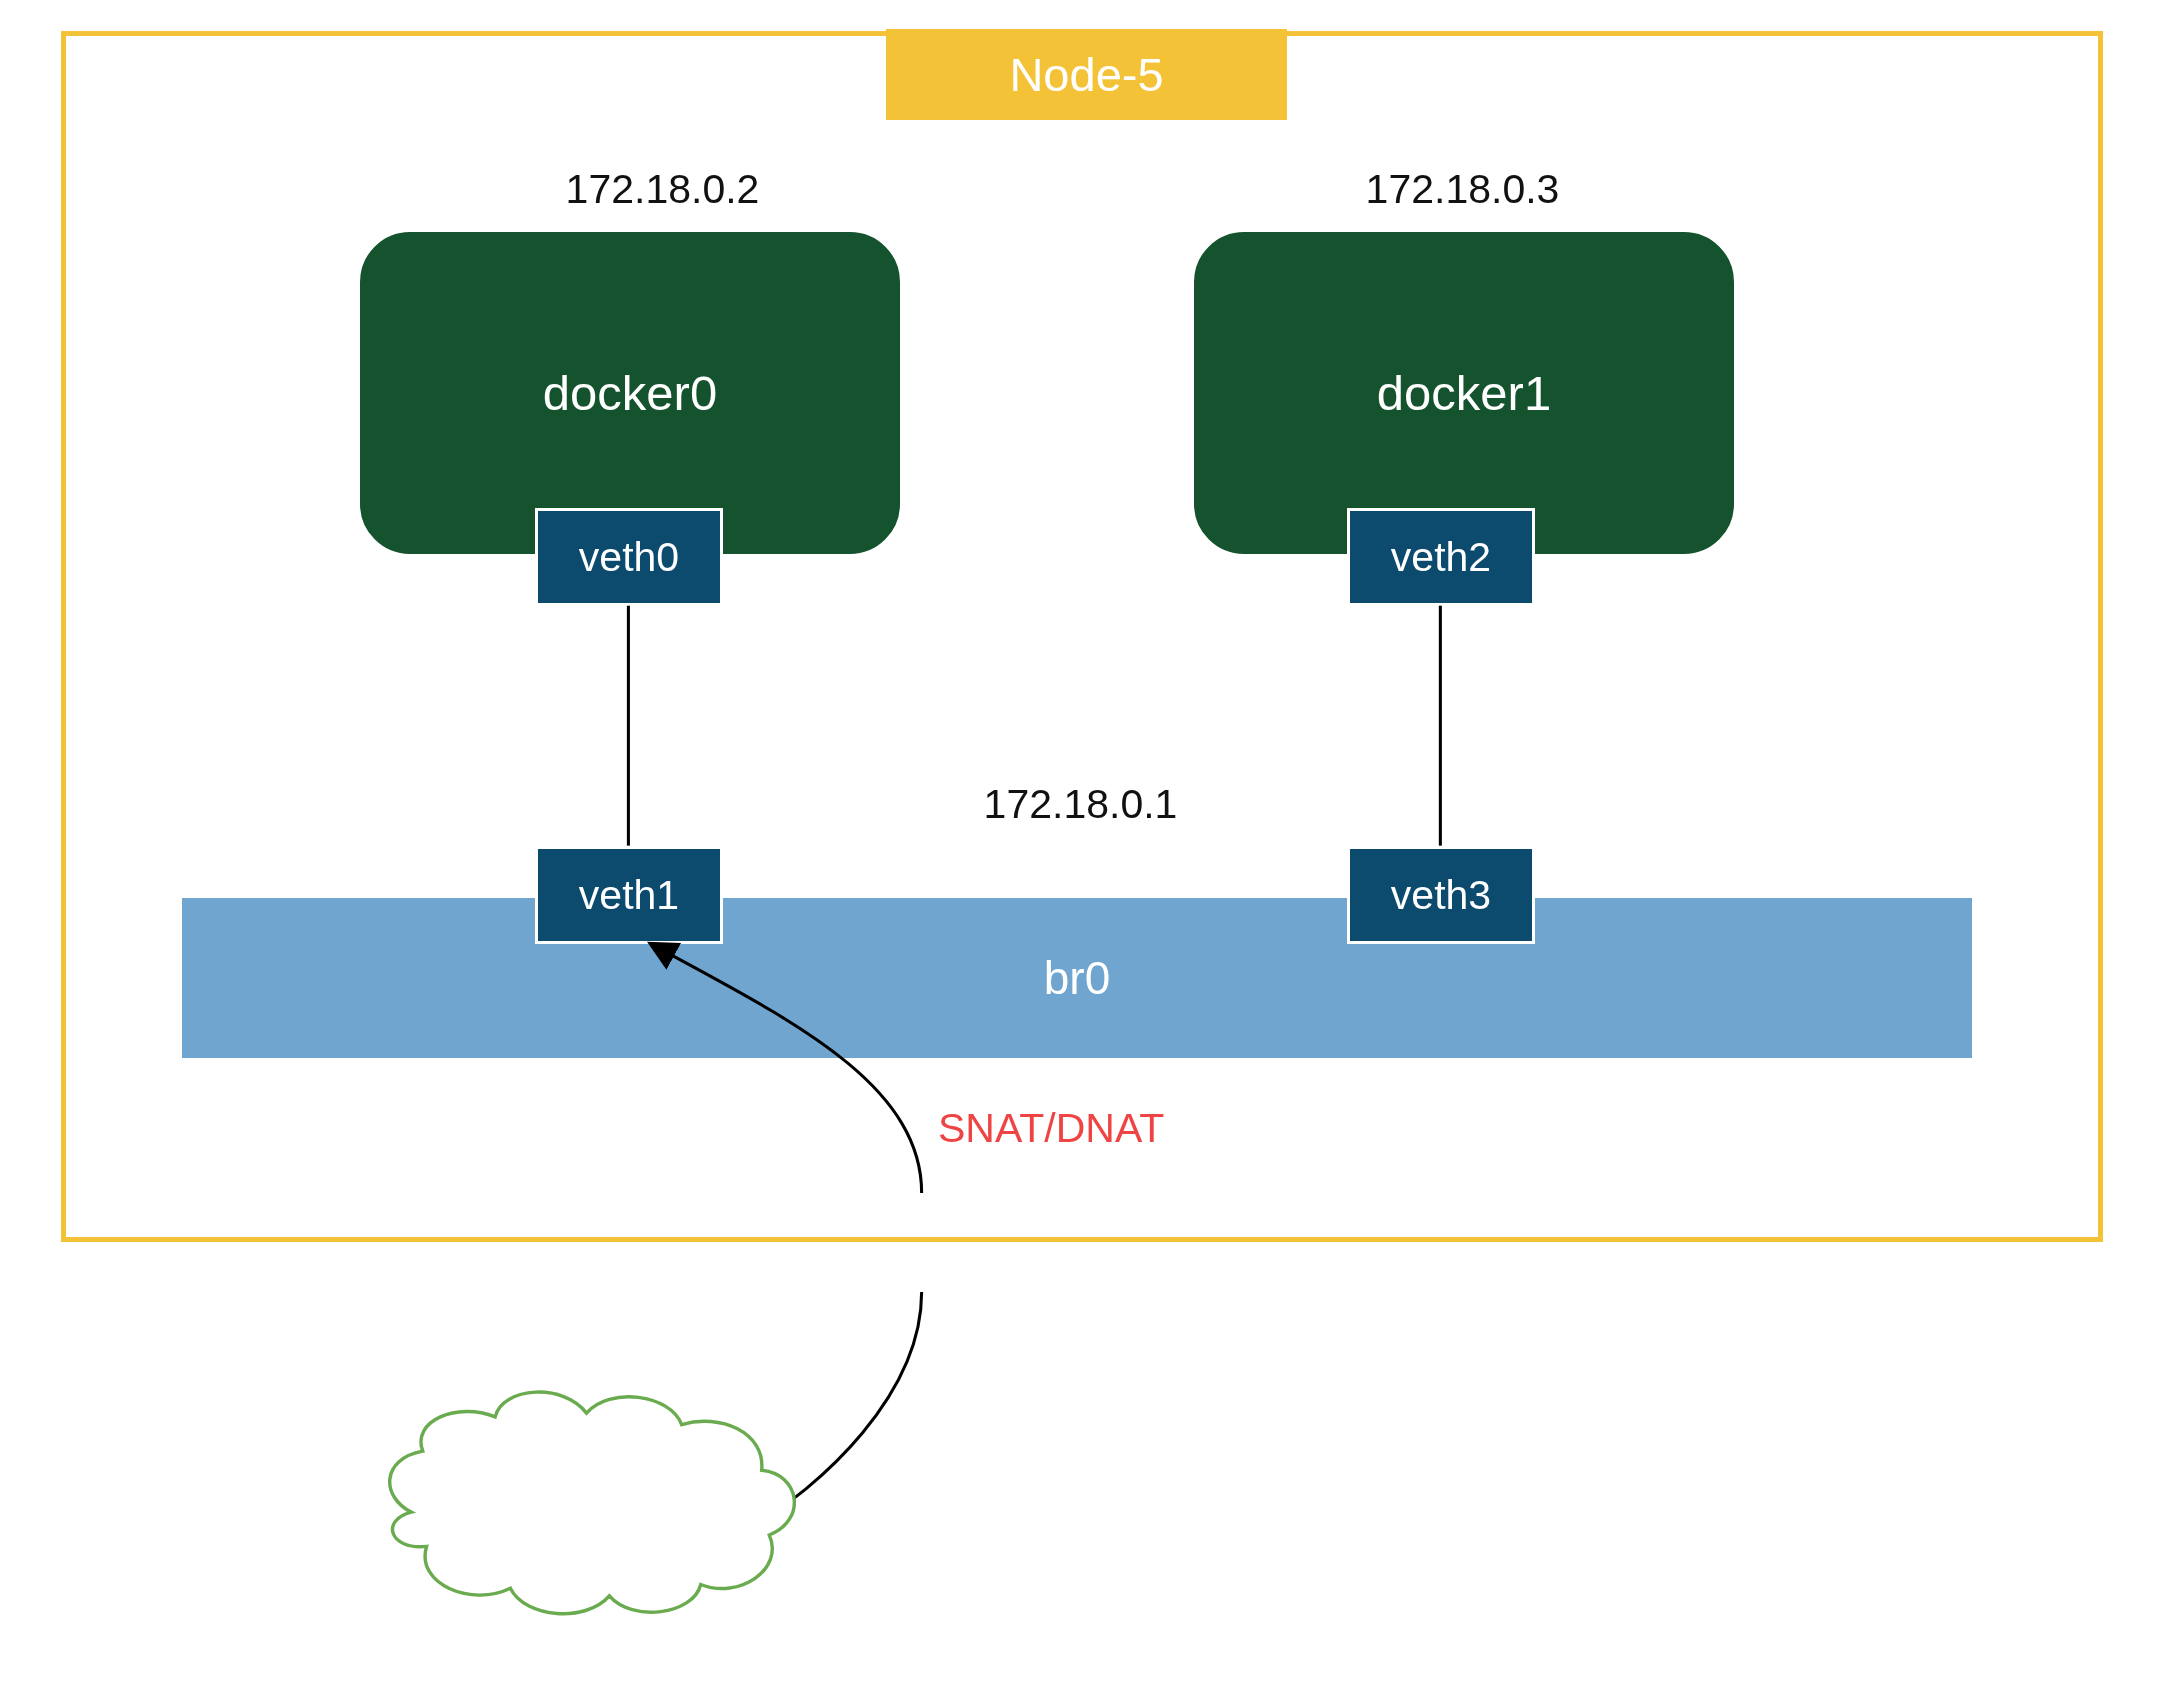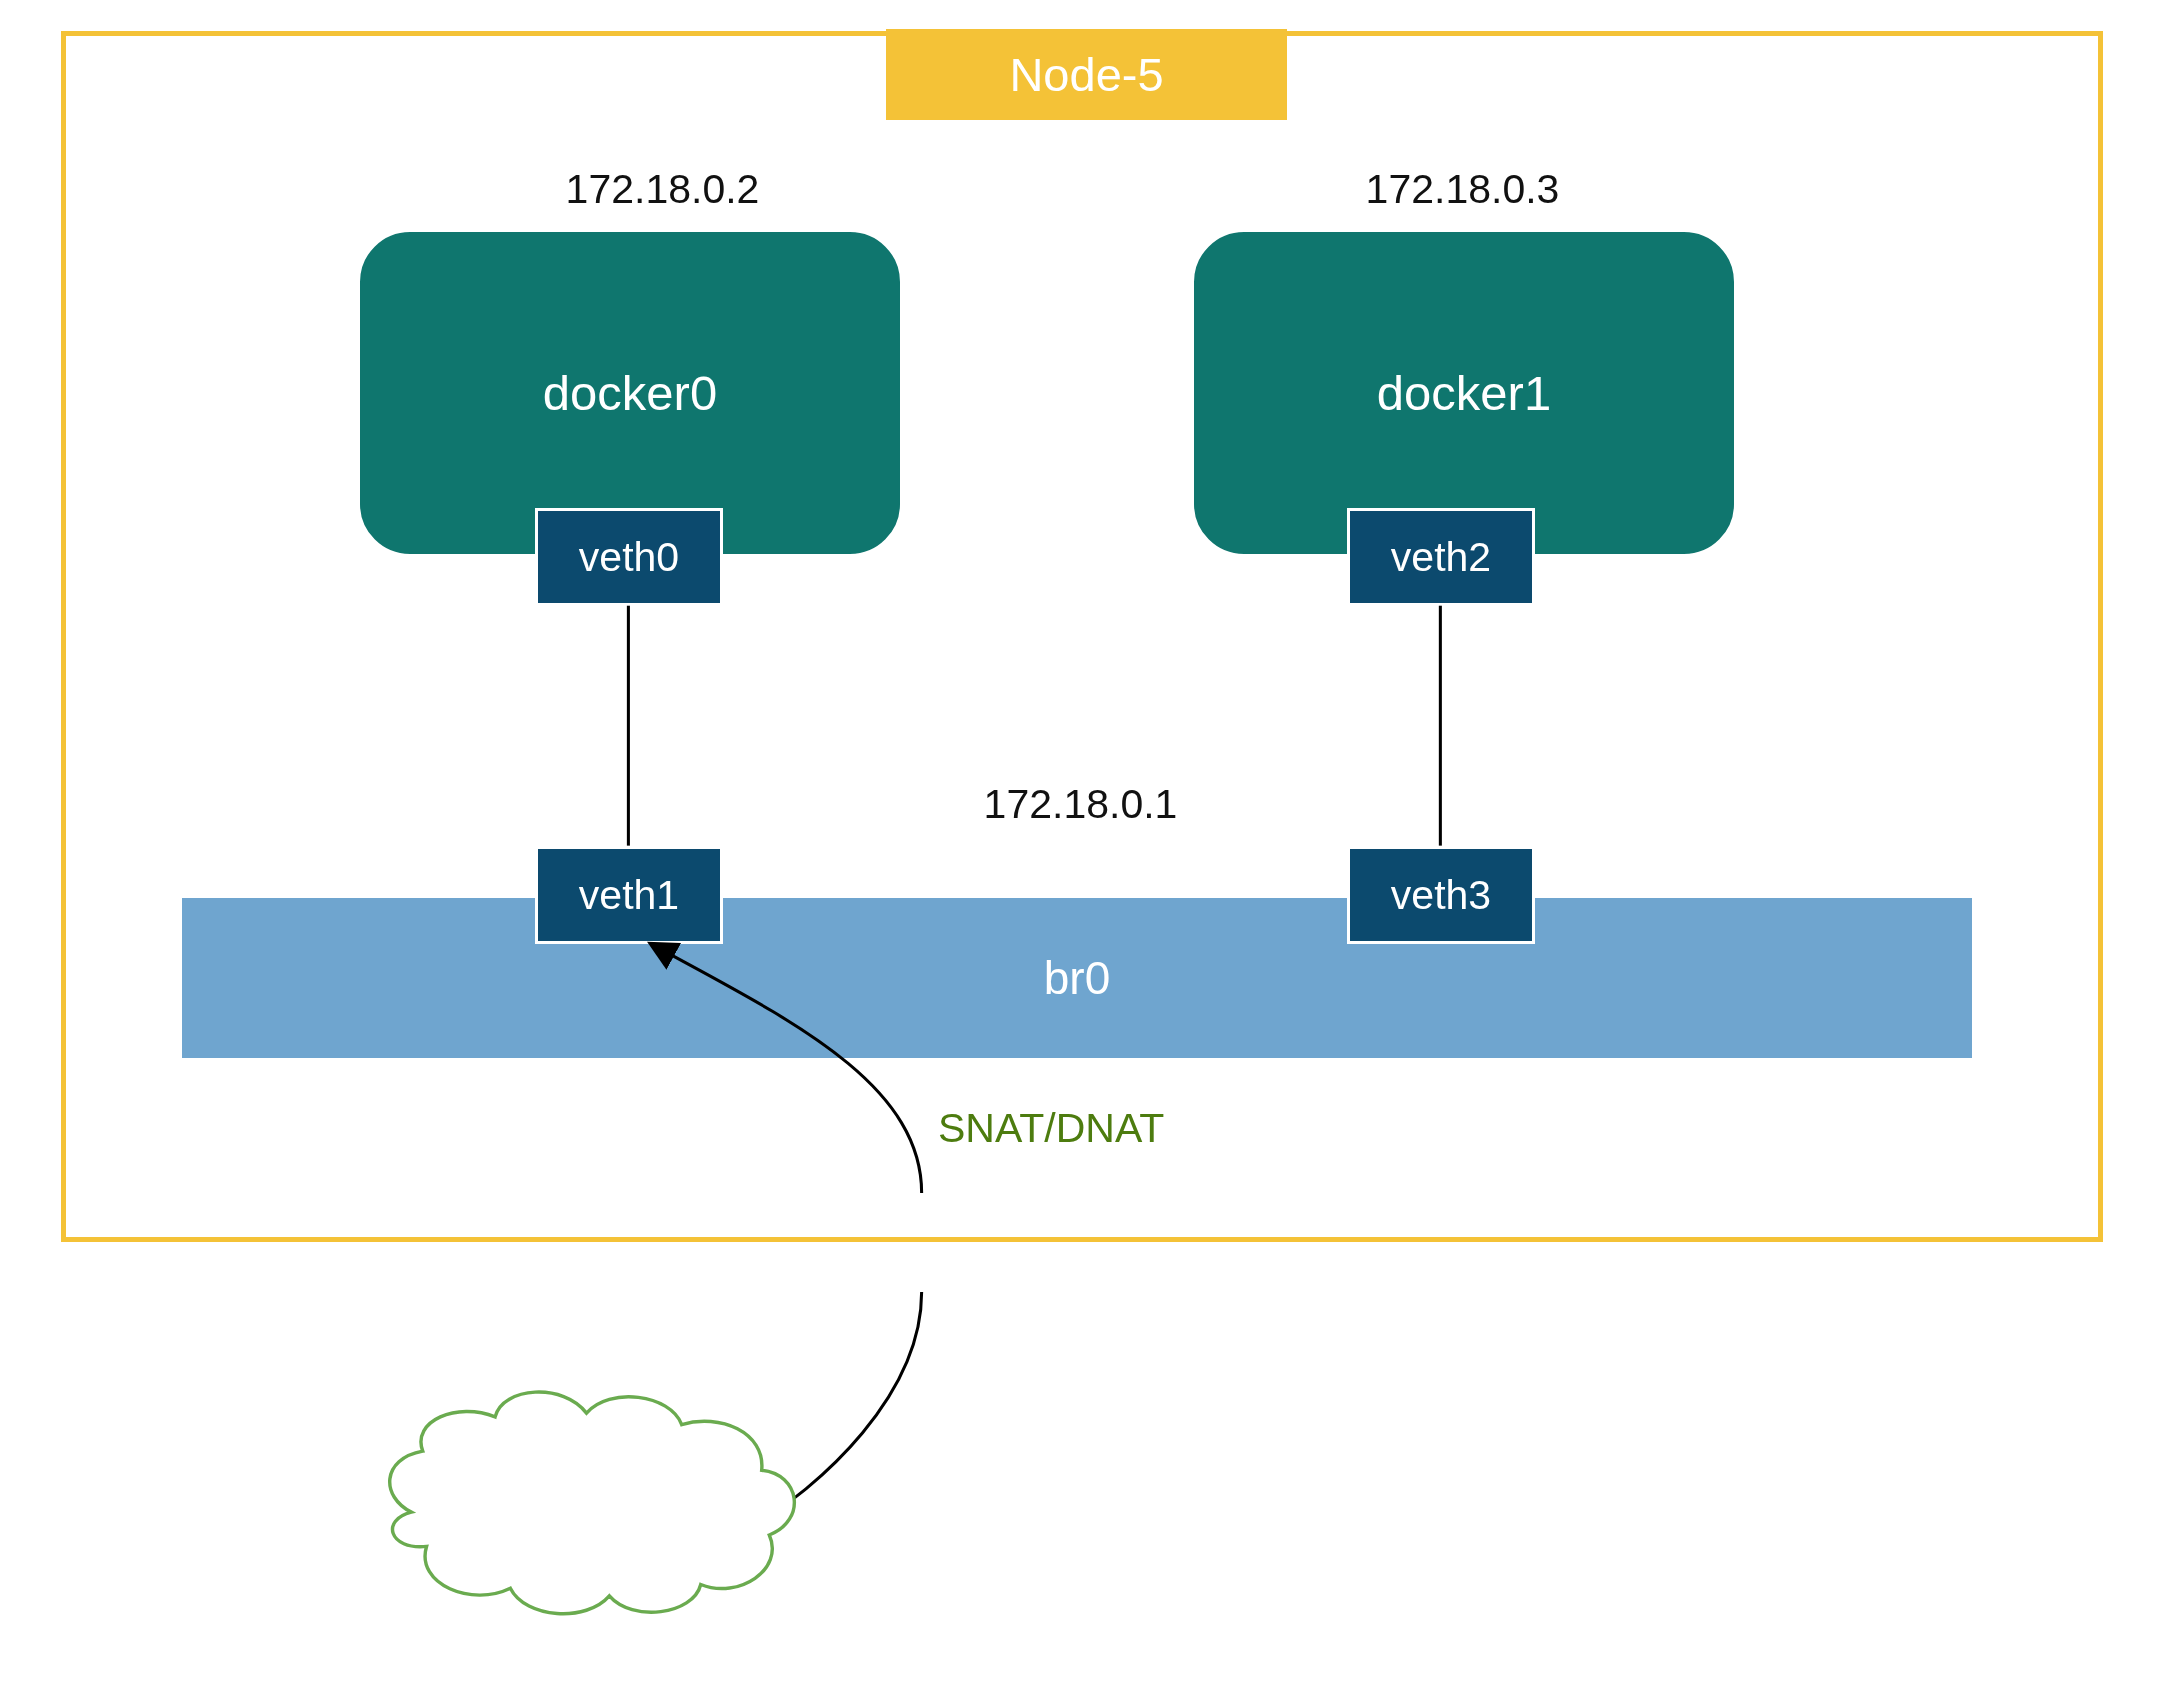--- a/index.html
+++ b/index.html
@@ -32,21 +32,21 @@
     font-weight: 400;
   }
   .ip-label {
     position: absolute;
     color: #111;
     font-size: 41px;
     text-align: center;
   }
   .container-box {
     position: absolute;
-    background: #0f766e;
+    background: #14532d;
     border-radius: 53px;
     border: 3px solid #ffffff;
     display: flex;
     align-items: center;
     justify-content: center;
     color: #ffffff;
     font-size: 49px;
     font-weight: 400;
   }
   .iface-box {
@@ -64,21 +64,21 @@
     background: #6fa5cf;
     border: 3px solid #ffffff;
     display: flex;
     align-items: center;
     justify-content: center;
     color: #ffffff;
     font-size: 46px;
   }
   .nat-label {
     position: absolute;
-    color: #4d7c0f;
+    color: #ef4444;
     font-size: 41px;
   }
   .cloud-label {
     position: absolute;
     color: #111;
     font-size: 41px;
     text-align: center;
     line-height: 1.25;
   }
   svg.lines {

